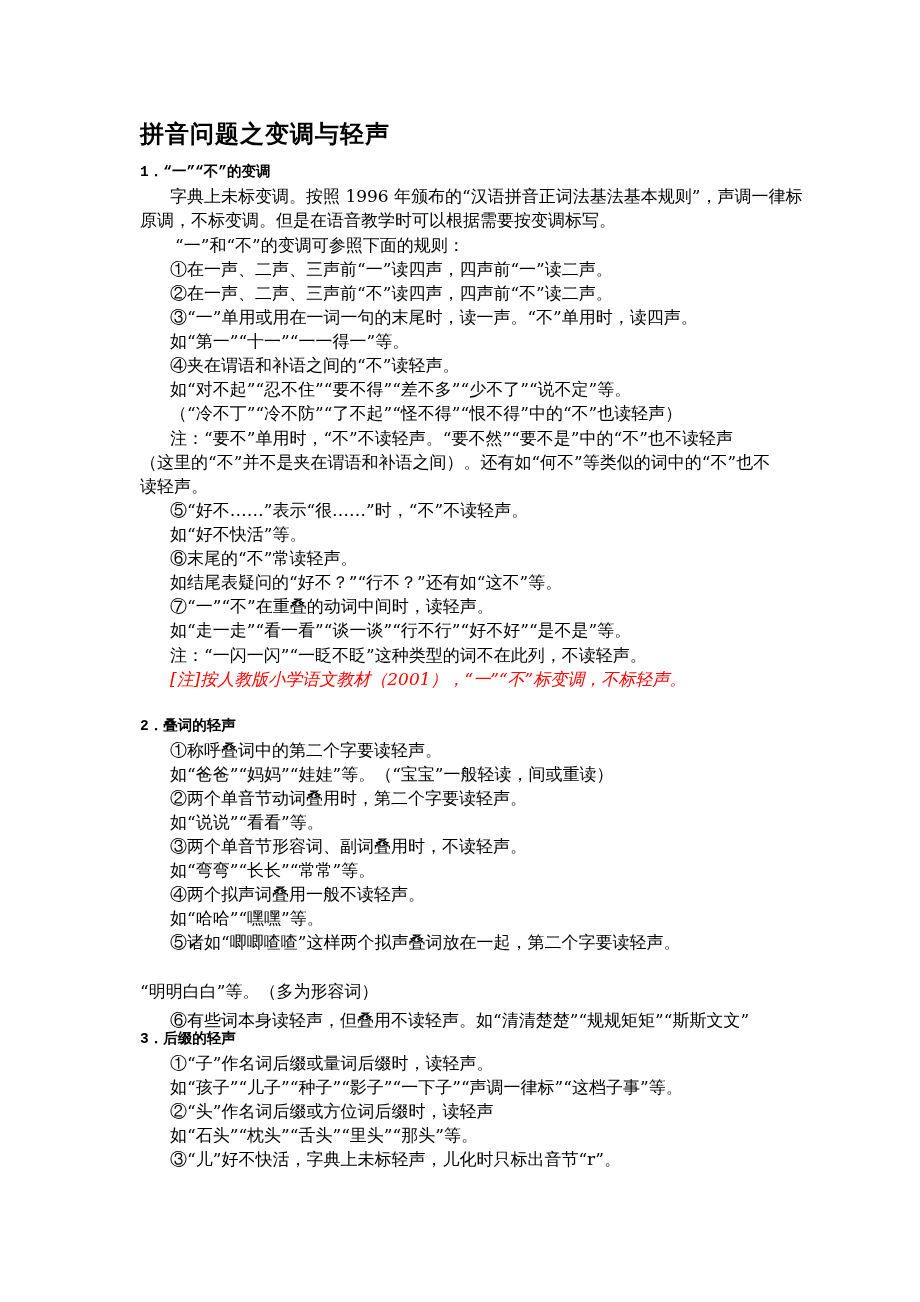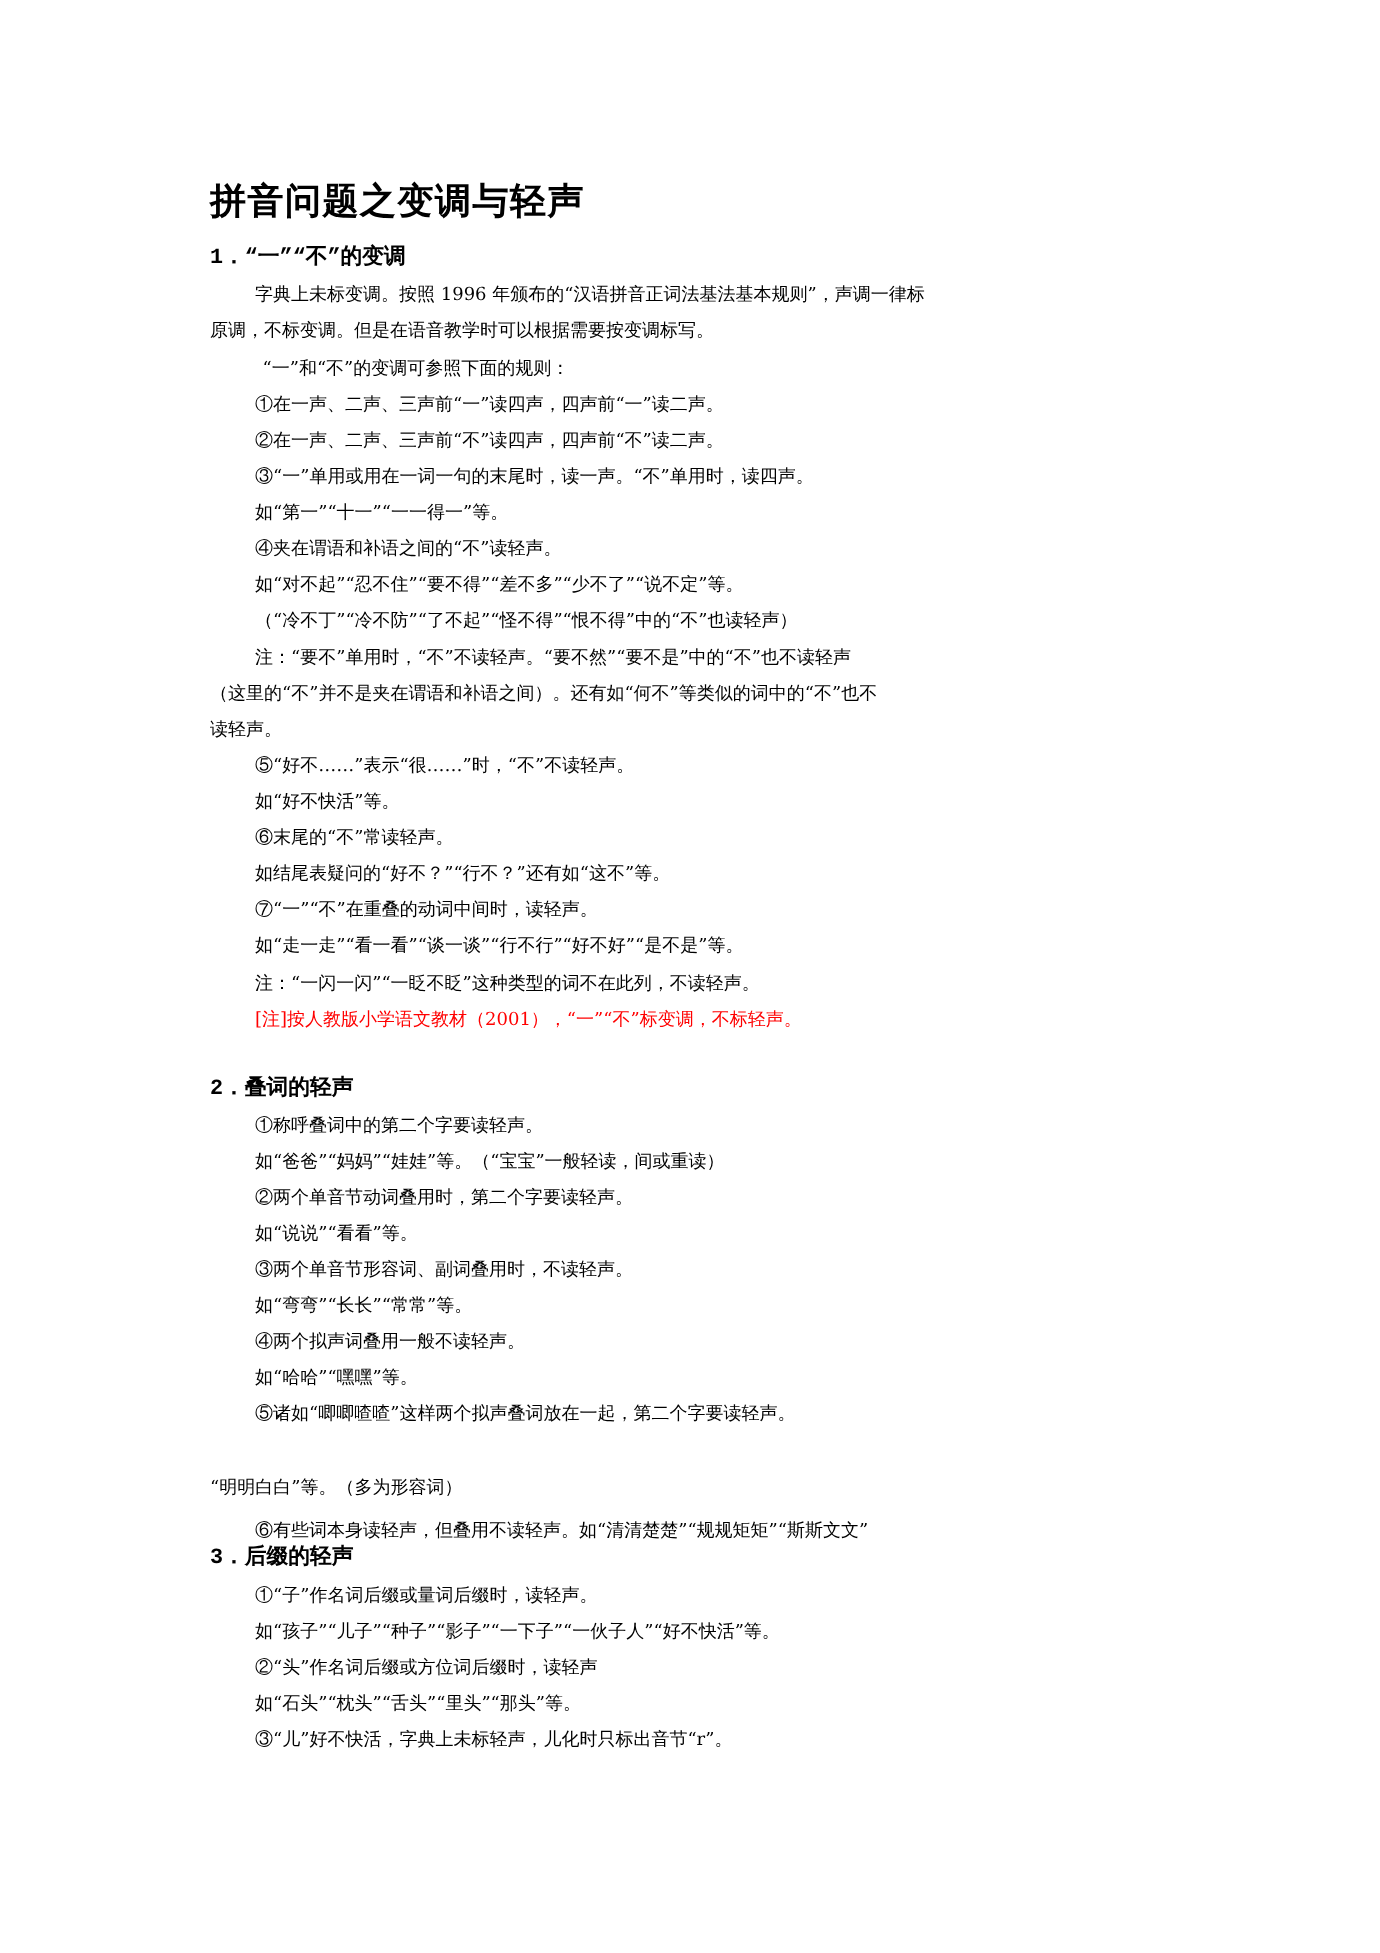--- a/index.html
+++ b/index.html
@@ -2,24 +2,24 @@
 <html><head>
 <meta charset="utf-8">
 <style>
   html, body { margin: 0; padding: 0; background: #ffffff; }
   body { width: 920px; height: 1302px; position: relative; overflow: hidden;
          font-family: "DejaVu Serif", "Liberation Serif", serif; color: #000; }
   .page { position: absolute; left: 140px; top: 0; width: 642px; }
   .title { position: absolute; top: 118px; left: 0; width: 642px; text-align: left;
            font-family: "DejaVu Sans", "Liberation Sans", sans-serif; font-weight: bold;
            font-size: 24px; letter-spacing: 1px; }
-  .line { position: absolute; left: 0; font-size: 12px; line-height: 24px; white-space: nowrap; }
+  .line { position: absolute; left: 0; font-size: 17px; line-height: 24px; white-space: nowrap; }
   .heading { font-family: Liberation Mono, monospace; font-weight: bold; font-size: 14.5px; }
   .ind { left: 30px; }
-  .red { color: #ff0000; }
+  .red { color: #ff0000; font-style: italic; }
 </style>
 </head>
 <body>
 
 <div class="page">
   <div class="title">拼音问题之变调与轻声</div>
 
   <div class="line heading" style="top:160px">1．“一”“不”的变调</div>
   <div class="line ind" style="top:184px">字典上未标变调。按照 1996 年颁布的“汉语拼音正词法基法基本规则”，声调一律标</div>
   <div class="line" style="top:208px">原调，不标变调。但是在语音教学时可以根据需要按变调标写。</div>
@@ -51,17 +51,17 @@
   <div class="line ind" style="top:834px">③两个单音节形容词、副词叠用时，不读轻声。</div>
   <div class="line ind" style="top:858px">如“弯弯”“长长”“常常”等。</div>
   <div class="line ind" style="top:882px">④两个拟声词叠用一般不读轻声。</div>
   <div class="line ind" style="top:906px">如“哈哈”“嘿嘿”等。</div>
   <div class="line ind" style="top:930px">⑤诸如“唧唧喳喳”这样两个拟声叠词放在一起，第二个字要读轻声。</div>
   <div class="line ind" style="top:1008px">⑥有些词本身读轻声，但叠用不读轻声。如“清清楚楚”“规规矩矩”“斯斯文文”</div>
   <div class="line" style="top:979px">“明明白白”等。（多为形容词）</div>
 
   <div class="line heading" style="top:1027px">3．后缀的轻声</div>
   <div class="line ind" style="top:1051px">①“子”作名词后缀或量词后缀时，读轻声。</div>
-  <div class="line ind" style="top:1075px">如“孩子”“儿子”“种子”“影子”“一下子”“一伙子人”“好不快活”等。</div>
+  <div class="line ind" style="top:1075px">如“孩子”“儿子”“种子”“影子”“一下子”“声调一律标”“这档子事”等。</div>
   <div class="line ind" style="top:1099px">②“头”作名词后缀或方位词后缀时，读轻声</div>
   <div class="line ind" style="top:1123px">如“石头”“枕头”“舌头”“里头”“那头”等。</div>
   <div class="line ind" style="top:1147px">③“儿”好不快活，字典上未标轻声，儿化时只标出音节“r”。</div>
 </div>
 
 </body></html>

